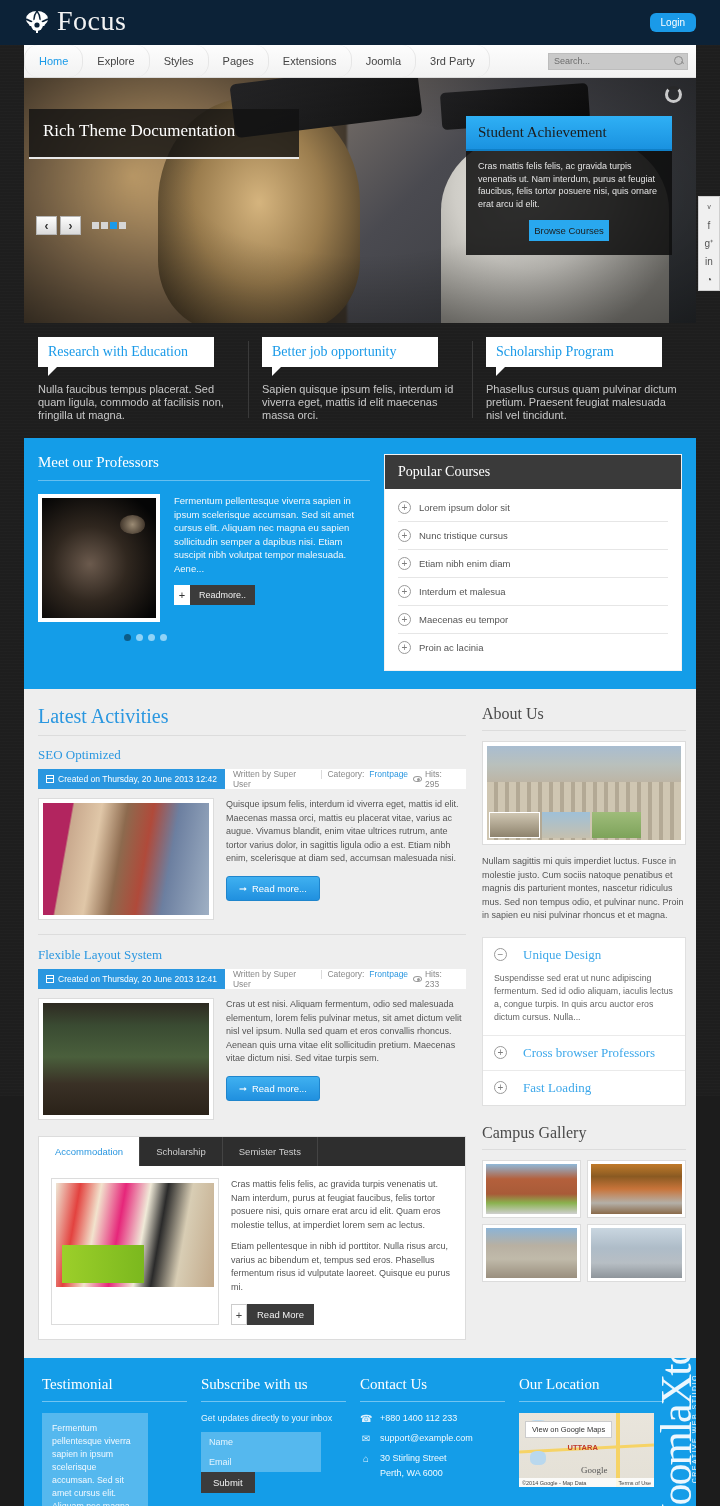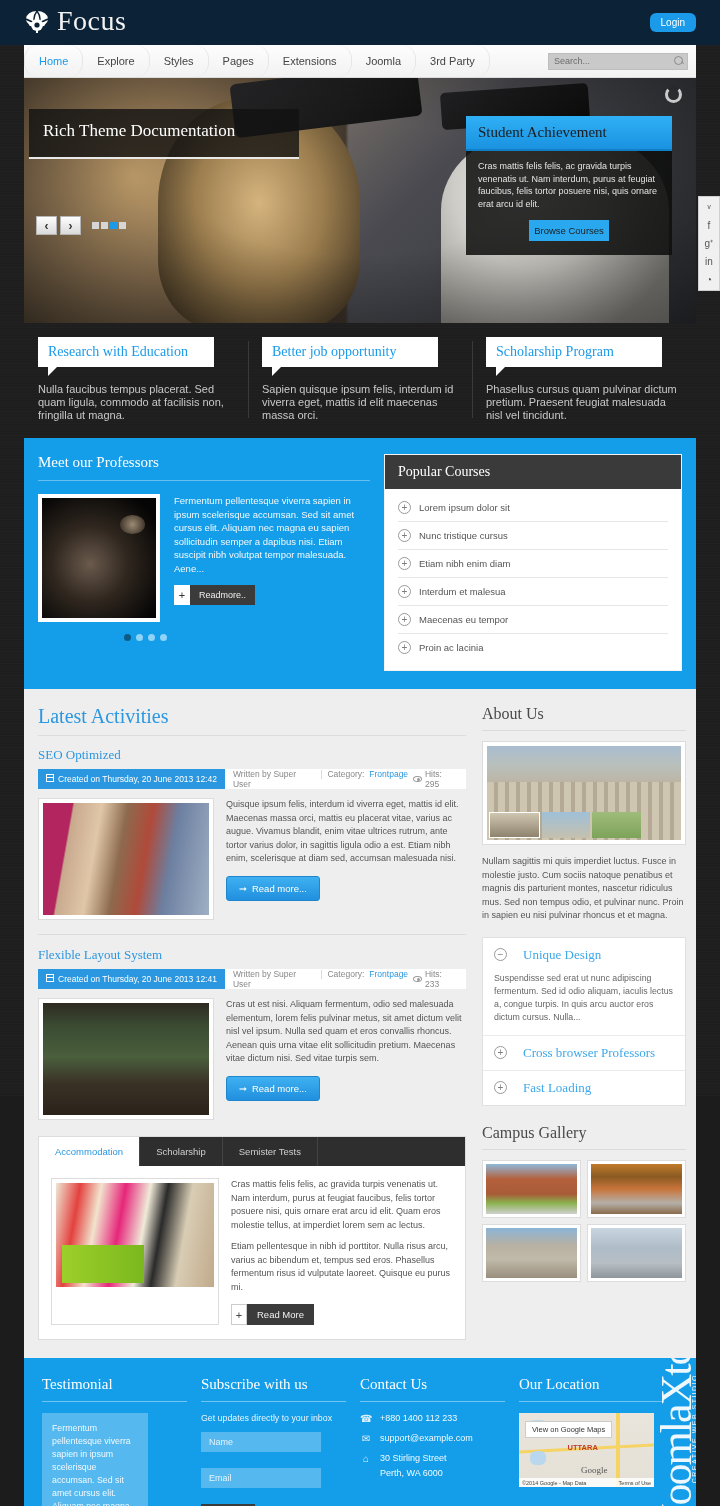--- a/index.html
+++ b/index.html
@@ -119,21 +119,21 @@
   .course-item span.t { font-size:9.5px; color:#555; }
 
   
   .content { margin:0 24px; background:#eeeeee; padding:16px 10px 18px 10px; display:flex; }
   .main-col { flex:1; padding:0 6px 0 4px; }
   .side-col { flex:0 0 214px; padding-left:10px; }
   h2.sect { font-family:"Liberation Serif", serif; font-weight:normal; font-size:20px; color:#2a97e0;
     padding-bottom:7px; border-bottom:1px solid #dcdcdc; margin-bottom:11px;}
   h3.art { font-family:"Liberation Serif", serif; font-weight:normal; font-size:13px; color:#2a97e0; margin-bottom:6px;}
   .meta { display:flex; align-items:stretch; background:#fff; font-size:8.5px; margin-bottom:9px; }
-  .meta .date { background:#2a97e0; color:#fff; padding:5px 8px; display:flex;align-items:flex-start;}
+  .meta .date { background:#2a97e0; color:#fff; padding:5px 8px; display:flex;align-items:center;}
   .meta .date .cal { display:inline-block; width:8px;height:8px;border:1px solid #fff;margin-right:4px;position:relative;}
   .meta .date .cal:before{content:"";position:absolute;left:0;right:0;top:1.5px;height:1px;background:#fff;}
   .meta .rest { flex:1; display:flex; align-items:flex-start; padding:0 8px; color:#888; gap:5px;}
   .meta .rest b { font-weight:normal; color:#2a97e0; }
   .meta .sep { color:#ccc; }
   .meta .hits { margin-left:auto; display:flex; align-items:center; gap:3px; color:#888;}
   .eye { width:9px;height:6px;border:1px solid #999;border-radius:50% 50%;display:inline-block;position:relative;}
   .eye:after{content:"";position:absolute;left:2.5px;top:1px;width:3px;height:3px;background:#999;border-radius:50%;}
   .art-body { display:flex; }
   .art-thumb { width:176px; flex:0 0 auto; background:#fff; padding:4px; border:1px solid #dcdcdc;}
@@ -200,21 +200,21 @@
   .fwrap { margin:0 24px; background:#149de8; padding:18px 18px 22px 18px; display:flex; position:relative; overflow:hidden;}
   .fcol { flex:1; padding-right:14px; }
   .fcol h4 { font-family:"Liberation Serif", serif; font-weight:normal; font-size:15px; color:#fff;
     padding-bottom:8px; border-bottom:1px solid rgba(255,255,255,.4); margin-bottom:11px; }
   .bubble { background:rgba(255,255,255,.28); padding:9px 10px; font-size:8.8px; line-height:13px; color:#f2f9ff;
     position:relative; width:106px;}
   .bubble:after { content:""; position:absolute; left:22px; bottom:-11px; border-width:11px 11px 0 0;
     border-style:solid; border-color:rgba(255,255,255,.28) transparent transparent transparent;}
   .fhint { font-size:8.8px; color:#e8f6ff; margin-bottom:9px; }
   .finput { background:rgba(255,255,255,.28); height:20px; display:flex; align-items:center;
-    padding:0 8px; font-size:9px; color:#e4f4ff; margin-bottom:16px; width:120px; cursor:text;}
+    padding:0 8px; font-size:9px; color:#e4f4ff; margin-bottom:0; width:120px; cursor:text;}
   .fsubmit { background:#3b3b3b; color:#f2f2f2; font-size:9.5px; padding:5px 12px; display:inline-block; cursor:pointer;}
   .crow { display:flex; align-items:flex-start; gap:8px; font-size:9px; color:#f0faff; margin-bottom:9px; }
   .crow .ci { width:12px; text-align:center; color:#dff1fd; font-size:10px; }
   .mapbox { width:135px; height:74px; position:relative; overflow:hidden;
     background:linear-gradient(180deg,#e9e5dc 0%,#e4e0d6 100%);padding-left:28px; }
   .mapbox .rd1{position:absolute;left:0;right:0;top:46%;height:3px;background:#f6d365;transform:rotate(-3deg);}
   .mapbox .rd2{position:absolute;top:0;bottom:0;left:72%;width:4px;background:#f6d365;}
   .mapbox .wt{position:absolute;left:6%;top:10%;width:16%;height:22%;background:#b9d8ee;border-radius:40%;}
   .mapbox .wt2{position:absolute;left:8%;top:52%;width:12%;height:18%;background:#b9d8ee;border-radius:40%;}
   .mapbtn { position:absolute; left:6px; top:8px; background:#fff; border:1px solid #ccc;

